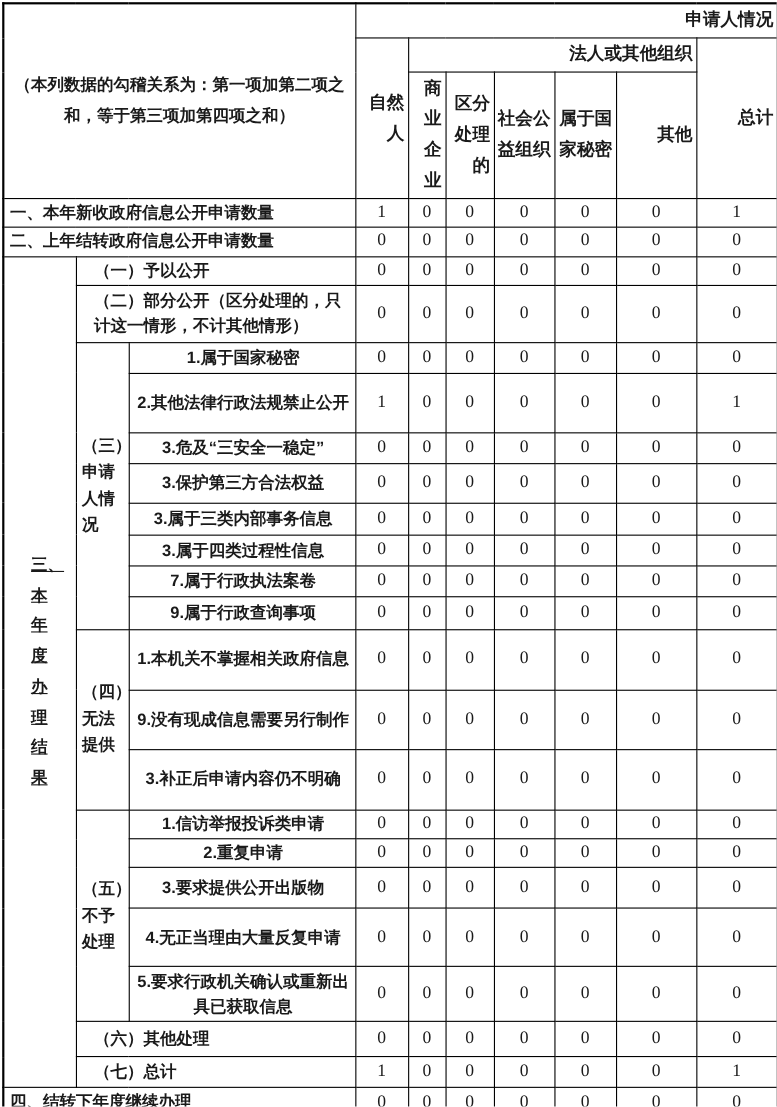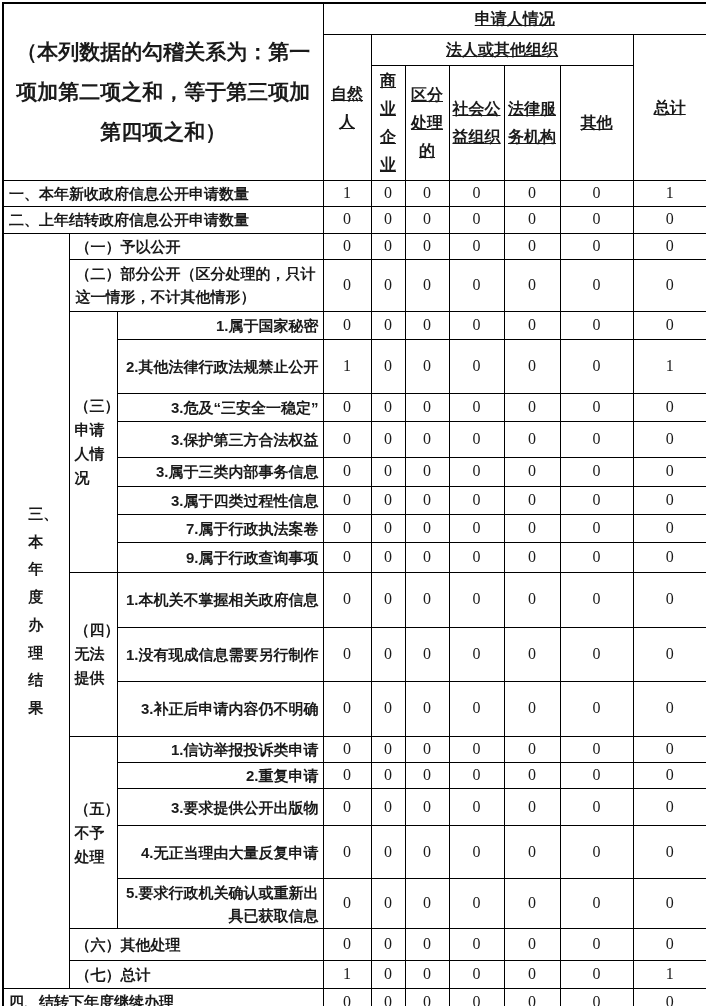--- a/index.html
+++ b/index.html
@@ -22,46 +22,46 @@
     font-size:15px;
     font-weight:700;
     vertical-align:middle;
     padding:1px 4px;
     line-height:1.55;
     word-break:normal;
     line-break:strict;
   }
   
   td.h{
-    text-align:center;
+    text-align:right;
     font-size:16px;
     line-height:1.75;
     padding:1px 3px;
-    text-decoration:underline;
   }
   td.note{
     text-align:center;
-    font-size:21px;
+    font-size:15px;
     line-height:1.9;
     padding:2px 6px;
   }
   
   td.lab{text-align:left;padding-left:5px;margin-left:13px;}
-  td.sub{text-align:left;padding-left:6px;}
-  td.item{text-align:right;padding-left:6px;}
+  td.sub{text-align:left;padding-left:16px;}
+  td.item{text-align:center;padding-left:6px;}
   
   td.subcol{text-align:left;padding:2px 3px 2px 5px;line-height:1.6;}
   
   td.vlab{text-align:center;padding:0;}
   td.vlab .stack{
     width:16px;
     margin:0 auto;
     line-height:1.85;
     text-align:left;
     white-space:normal;
+    text-decoration:underline;
   }
   
   td.num{
     text-align:center;
     font-family:"Liberation Serif","DejaVu Serif",serif;
     font-weight:400;
     font-size:16px;
     padding:0 2px;
   }
 </style>
@@ -90,21 +90,21 @@
   </tr>
   <tr style="height:31px">
     <td class="h" rowspan="2">自然人</td>
     <td class="h" colspan="5">法人或其他组织</td>
     <td class="h" rowspan="2">总计</td>
   </tr>
   <tr style="height:114px">
     <td class="h">商业企业</td>
     <td class="h">区分处理的</td>
     <td class="h">社会公益组织</td>
-    <td class="h">法律服务机构</td>
+    <td class="h">属于国家秘密</td>
     <td class="h">其他</td>
   </tr>
 
   <tr style="height:22px">
     <td class="lab" colspan="3">一、本年新收政府信息公开申请数量</td>
     <td class="num">1</td>
     <td class="num">0</td>
     <td class="num">0</td>
     <td class="num">0</td>
     <td class="num">0</td>
@@ -235,21 +235,21 @@
     <td class="item">1.本机关不掌握相关政府信息</td>
     <td class="num">0</td>
     <td class="num">0</td>
     <td class="num">0</td>
     <td class="num">0</td>
     <td class="num">0</td>
     <td class="num">0</td>
     <td class="num">0</td>
   </tr>
   <tr style="height:54px">
-    <td class="item">1.没有现成信息需要另行制作</td>
+    <td class="item">9.没有现成信息需要另行制作</td>
     <td class="num">0</td>
     <td class="num">0</td>
     <td class="num">0</td>
     <td class="num">0</td>
     <td class="num">0</td>
     <td class="num">0</td>
     <td class="num">0</td>
   </tr>
   <tr style="height:55px">
     <td class="item">3.补正后申请内容仍不明确</td>

